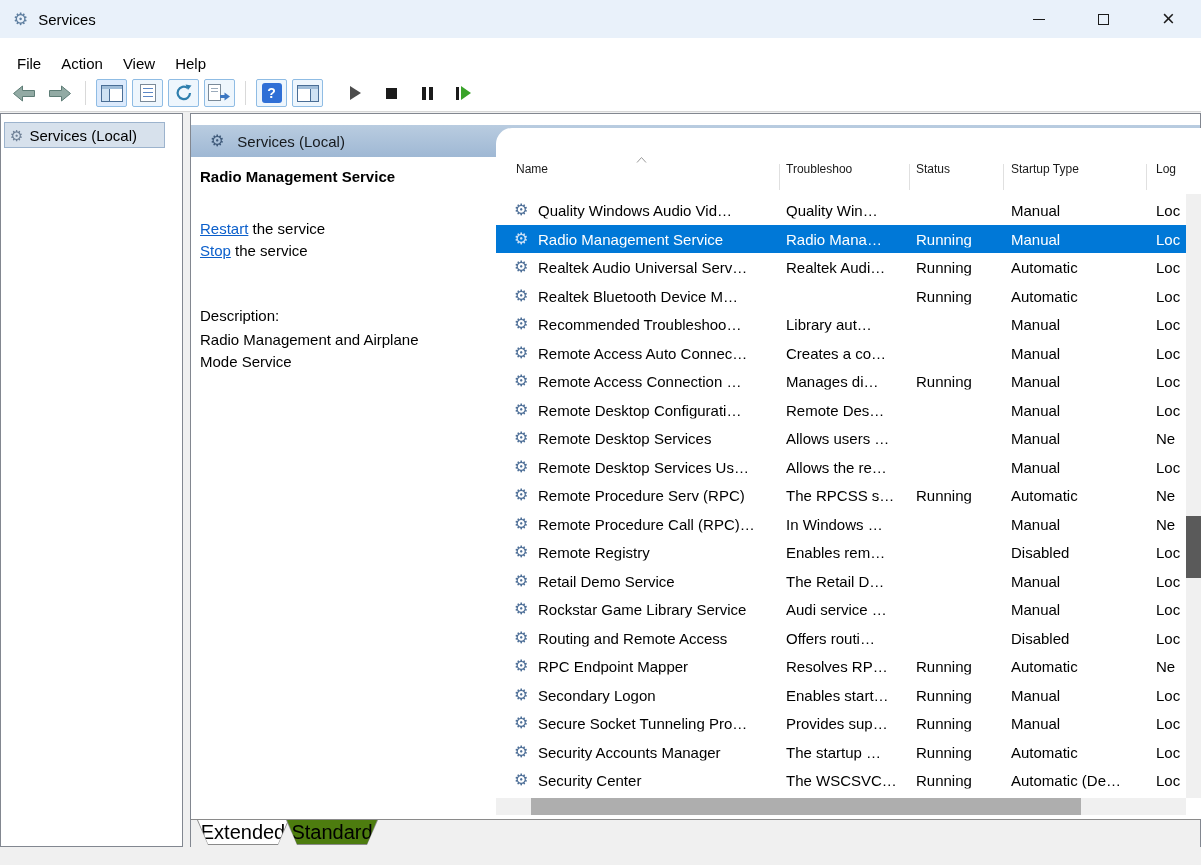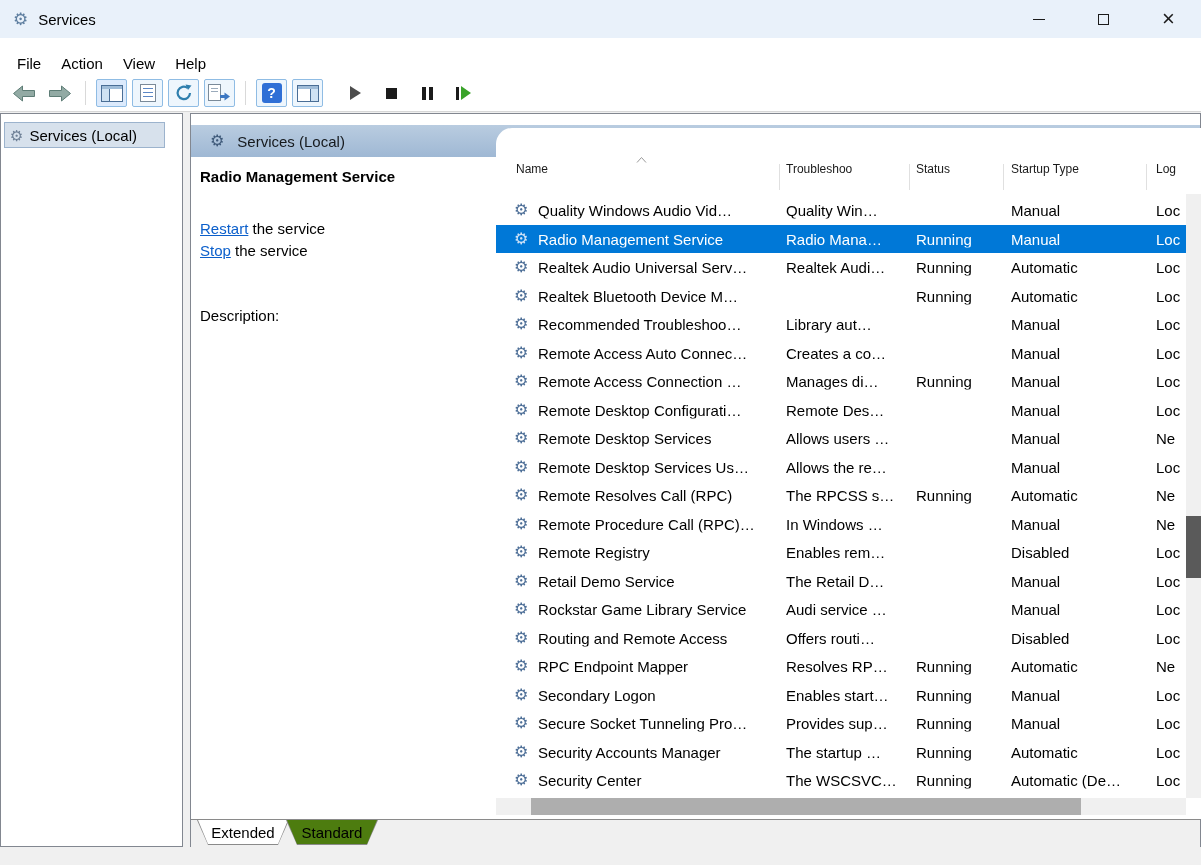--- a/index.html
+++ b/index.html
@@ -87,21 +87,21 @@
   .h-thumb { position:absolute; left:35px; top:0; width:550px; height:17px; background:#aeaeae; }
 
   
   .tab-strip { position:absolute; left:0; top:705px; width:100%; height:29px; border-top:1px solid #8a8a8a; background:#f0f0f0; z-index:3; }
   .tab { position:absolute; top:0; height:25px; }
   .tab-extended { left:6px; width:92px; }
   .tab-standard { left:95px; width:92px; }
   .tab-outer { position:absolute; inset:0; background:#8a8a8a; clip-path:polygon(0 0, 100% 0, calc(100% - 11px) 100%, 11px 100%); }
   .tab-inner { position:absolute; left:1px; right:1px; top:0; bottom:1px; background:#4d7c0f; clip-path:polygon(0 0, 100% 0, calc(100% - 10px) 100%, 10px 100%); display:flex; align-items:center; justify-content:center; }
   .tab.active .tab-inner { background:#fff; }
-  .tab-label { font-size:15px; }
+  .tab-label { font-size:20px; }
 </style>
 </head>
 <body>
 
 <div class="window">
 
   <div class="titlebar">
     <span class="app-icon">⚙</span>
     <span class="title-text">Services</span>
     <div class="win-controls">
@@ -212,20 +212,21 @@
       <span class="banner-text">Services (Local)</span>
     </div>
 
     <div class="detail-pane">
       <div class="svc-title">Radio Management Service</div>
       <div class="svc-links">
         <div><a class="link">Restart</a><span> the service</span></div>
         <div><a class="link">Stop</a><span> the service</span></div>
       </div>
       <div class="svc-desc-label">Description:</div>
+      <div class="svc-desc">Radio Management and Airplane Mode Service</div>
     </div>
 
     <div class="list-pane">
       <svg class="sort-caret" width="11" height="6" viewBox="0 0 11 6">
           <path d="M1 5.5 L5.5 0.5 L10 5.5" fill="none" stroke="#9a9a9a"></path>
         </svg>
 
       <div class="col-h h-name">Name</div>
       <div class="col-h h-desc">Troubleshoo</div>
       <div class="col-h h-status">Status</div>
@@ -312,21 +313,21 @@
           <div class="row" style="top: 256.5px;">
     <span class="gear">⚙</span>
     <span class="cell c-name">Remote Desktop Services Us…</span>
     <span class="cell c-desc">Allows the re…</span>
     <span class="cell c-status"></span>
     <span class="cell c-startup">Manual</span>
     <span class="cell c-logon">Loc</span>
   </div>
           <div class="row" style="top: 285px;">
     <span class="gear">⚙</span>
-    <span class="cell c-name">Remote Resolves Call (RPC)</span>
+    <span class="cell c-name">Remote Procedure Serv (RPC)</span>
     <span class="cell c-desc">The RPCSS s…</span>
     <span class="cell c-status">Running</span>
     <span class="cell c-startup">Automatic</span>
     <span class="cell c-logon">Ne</span>
   </div>
           <div class="row" style="top: 313.5px;">
     <span class="gear">⚙</span>
     <span class="cell c-name">Remote Procedure Call (RPC)…</span>
     <span class="cell c-desc">In Windows …</span>
     <span class="cell c-status"></span>

